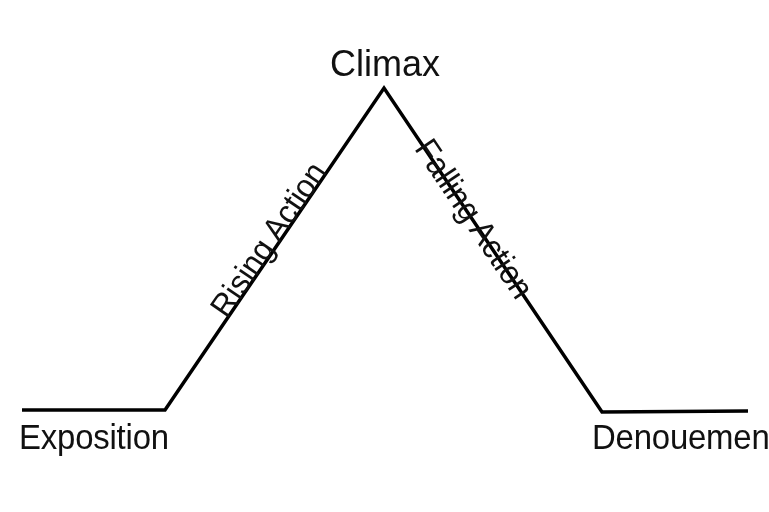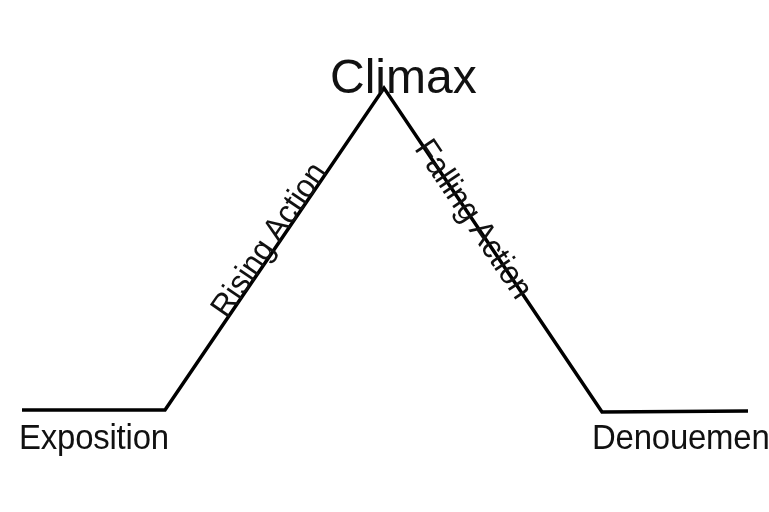--- a/index.html
+++ b/index.html
@@ -33,23 +33,22 @@
     font-family: "Liberation Sans", sans-serif;
     font-weight: 400;
     line-height: 1;
     letter-spacing: -0.2px;
     transform-origin: 0 0;
   }
   
   .label-climax {
     left: 330px;
     top: 46px;
-    font-size: 48px;
+    font-size: 36px;
     letter-spacing: 0px;
-    margin-top: 7px;
   }
   .label-exposition {
     left: 19px;
     top: 419px;
     font-size: 35px;
     transform: scaleX(0.94);
     transform-origin: 0 0;
   }
   .label-denouement {
     left: 592px;

